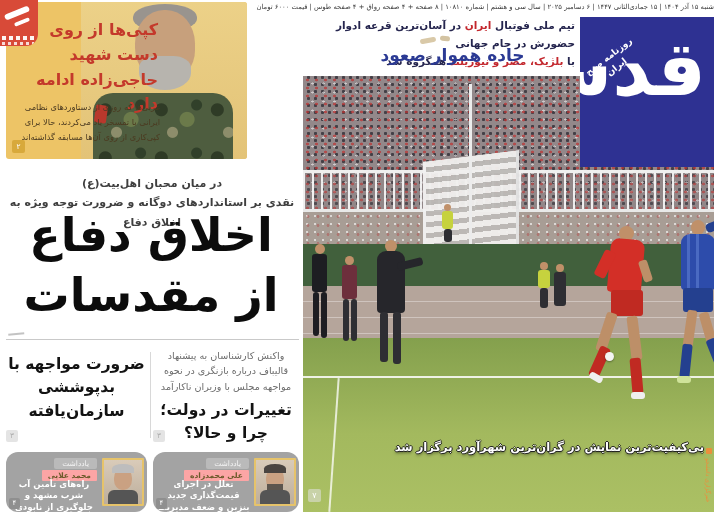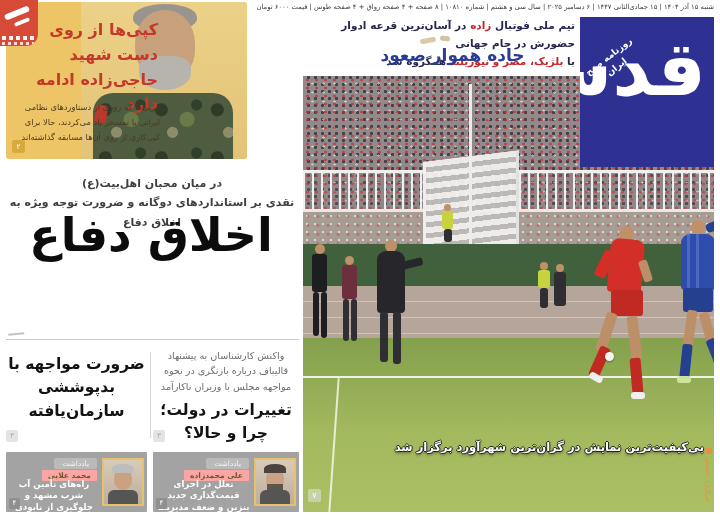--- a/index.html
+++ b/index.html
@@ -55,21 +55,21 @@
   .story { top:348px; height:94px; }
   .story-left { left:6px; width:141px; }
   .story-right { left:153px; width:146px; }
   .story-kicker { text-align:center; font-size:9.6px; color:#6a6a6a; line-height:1.6; }
   .story-headline { margin-top:5px; text-align:center; font-size:15.5px; font-weight:800; color:#131313; line-height:1.5; }
   .story-badge { position:absolute; left:0; bottom:0; width:12px; height:12px; background:#e4e4e4; color:#adadad;
     font-size:7.5px; line-height:12px; text-align:center; border-radius:2px; }
   .story-divider { left:150px; top:352px; width:1px; height:86px; background:#d8d8d8; }
 
   
-  .note { top:452px; height:60px; background:#a3a3a3; border-radius:1px; overflow:hidden; }
+  .note { top:452px; height:60px; background:#a3a3a3; border-radius:12px; overflow:hidden; }
   .note-left { left:6px; width:141px; }
   .note-right { left:153px; width:146px; }
   .note-photo { position:absolute; right:3px; top:6px; width:42px; height:48px;
     background:linear-gradient(180deg,#d9cbb9,#bdae9c); border:2px solid #e6c36a; border-radius:1px; }
   .mug-head { position:absolute; left:10px; top:8px; width:18px; height:22px; background:#caa182; border-radius:45%; }
   .mug-hair-grey { position:absolute; left:8px; top:4px; width:22px; height:9px; background:#bdbdbd; border-radius:50% 50% 0 0; }
   .mug-hair-dark { position:absolute; left:8px; top:4px; width:22px; height:9px; background:#4a4440; border-radius:50% 50% 0 0; }
   .mug-beard { position:absolute; left:11px; top:24px; width:16px; height:12px; background:#5c554e; border-radius:0 0 45% 45%; }
   .mug-suit { position:absolute; left:4px; bottom:0; width:30px; height:14px; background:#555; border-radius:6px 6px 0 0; }
   .note-tag { position:absolute; right:50px; top:6px; padding:1px 8px; background:#bababa; color:#f4f4f4; font-size:7.5px; border-radius:2px; }
@@ -167,20 +167,21 @@
   <div class="promo-body">غربی‌ها که روزی از دستاوردهای نظامی ایرانی با تمسخر یاد می‌کردند، حالا برای کپی‌کاری از روی آن‌ها مسابقه گذاشته‌اند</div>
   <div class="page-badge">۲</div>
 </div>
 
 <div class="abs lead-kicker">
   <div>در میان محبان اهل‌بیت(ع)</div>
   <div>نقدی بر استانداردهای دوگانه و ضرورت توجه ویژه به اخلاق دفاع</div>
 </div>
 <div class="abs lead-headline">
   <div>اخلاق دفاع</div>
+  <div>از مقدسات</div>
 </div>
 <div class="abs divider-mark"></div>
 <div class="abs divider"></div>
 
 <div class="abs story story-right">
   <div class="story-kicker">واکنش کارشناسان به پیشنهاد قالیباف درباره بازنگری در نحوه مواجهه مجلس با وزیران ناکارآمد</div>
   <div class="story-headline">تغییرات در دولت؛ چرا و حالا؟</div>
   <div class="story-badge">۳</div>
 </div>
 <div class="abs story-divider"></div>
@@ -208,21 +209,21 @@
     <div class="mug-suit"></div>
   </div>
   <div class="note-tag">یادداشت</div>
   <div class="note-author">محمد علایی</div>
   <div class="note-title">راه‌های تأمین آب شرب مشهد و جلوگیری از نابودی دشت‌ها</div>
   <div class="note-badge">۴</div>
 </div>
 
 <div class="abs deck">
   <div>
-    <span>تیم ملی فوتبال </span><span class="hl-red">زاده</span><span> در آسان‌ترین قرعه ادوار حضورش در جام جهانی</span>
+    <span>تیم ملی فوتبال </span><span class="hl-red">ایران</span><span> در آسان‌ترین قرعه ادوار حضورش در جام جهانی</span>
   </div>
   <div>
     <span>با </span><span class="hl-red">بلژیک، مصر و نیوزیلند</span><span> همگروه شد</span>
   </div>
 </div>
 <div class="abs scribble1"></div>
 <div class="abs scribble2"></div>
 <div class="abs sport-headline">جاده هموار صعود</div>
 
 <div class="abs photo">

